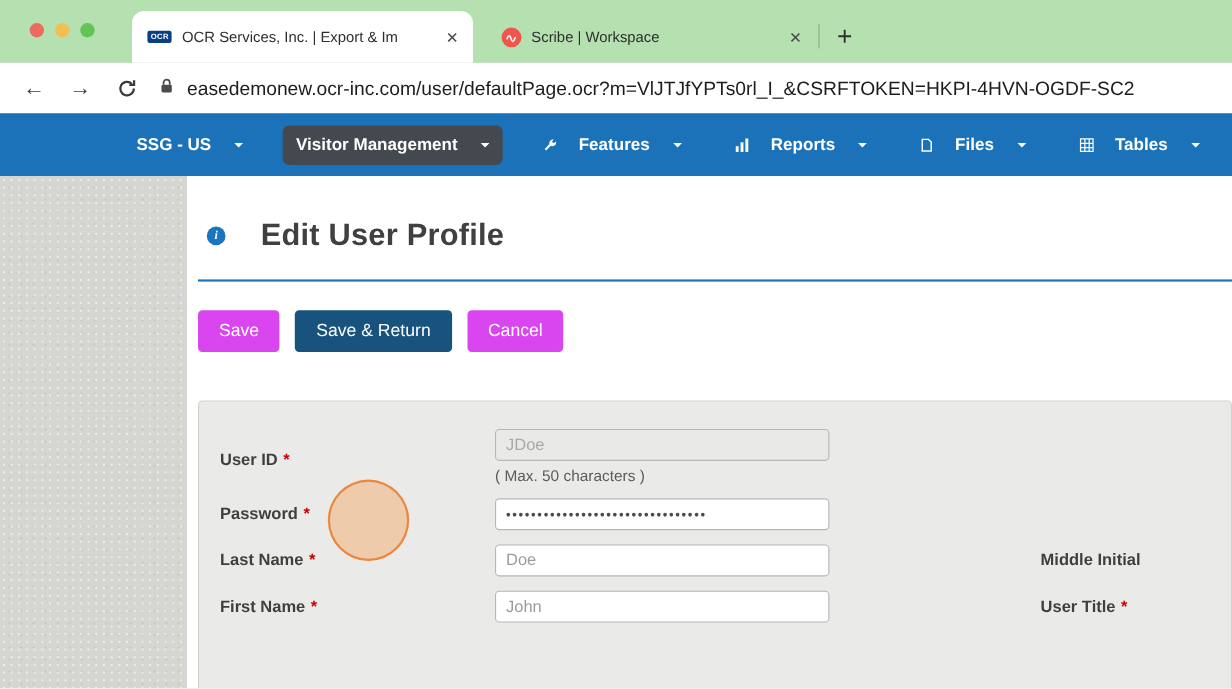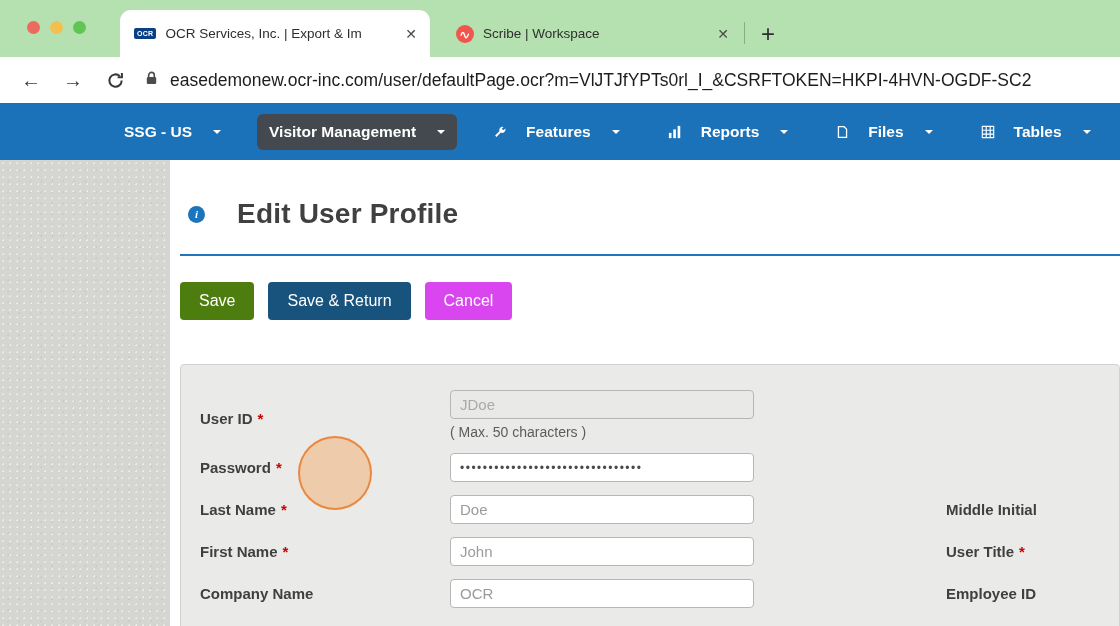--- a/index.html
+++ b/index.html
@@ -46,21 +46,21 @@
     background-position:0 0, 3px 5px;
   }
   .panel { margin-left:170px; height:100%; background:#fff; padding:30px 0 0 10px; }
   .heading-row { display:flex; align-items:center; gap:32px; padding:8px 0 24px 8px; }
   .info-ico { width:17px; height:17px; border-radius:50%; background:#1b75bc; color:#fff; font-size:11px; font-weight:700; font-style:italic; display:flex; align-items:center; justify-content:center; font-family:"Liberation Serif", serif; }
   .page-title { font-size:28px; font-weight:700; color:#404040; letter-spacing:.2px; }
   .blue-rule { height:2px; background:#1f76bd; }
 
   .btn-row { display:flex; gap:14px; margin-top:26px; }
   .btn { height:38px; padding:0 19px; color:#fff; font-size:16px; border:none; border-radius:4px; display:flex; align-items:center; font-family:inherit; cursor:pointer; }
-  .btn-save { background:#4d7c0f;text-align:right; }
+  .btn-save { background:#d946ef;text-align:right; }
   .btn-save-return { background:#17537d; }
   .btn-cancel { background:#d946ef; }
 
   .form-box { margin-top:44px; background:#eaeae8; border:1px solid #d2d2ce; border-radius:4px; padding:25px 0 60px 19px; min-height:230px; }
   .form-row { display:flex; align-items:center; margin-bottom:13px; }
   .form-row.row-tall { align-items:center; }
   .row-tall .f-label { padding-top:6px; }
   .f-label { width:250px; font-weight:700; font-size:15px; color:#3f3f3f; }
   .req { color:#cc0000; margin-left:5px; font-weight:700; }
   .f-field { width:340px; }
@@ -225,31 +225,20 @@
             <span>First Name</span><span class="req">*</span>
           </div>
           <div class="f-field">
             <input class="f-input" value="John" style="">
           </div>
           <div class="f-right">
             <span>User Title</span><span class="req">*</span>
           </div>
         </div>
 
-        <div class="form-row">
-          <div class="f-label">
-            <span>Company Name</span><span class="req"></span>
-          </div>
-          <div class="f-field">
-            <input class="f-input" value="OCR" style="">
-          </div>
-          <div class="f-right">
-            <span>Employee ID</span><span class="req"></span>
-          </div>
-        </div>
 
       </div>
     </div>
 
     <div class="click-ring"></div>
   </div>
 
 </div>
 
 </body></html>

